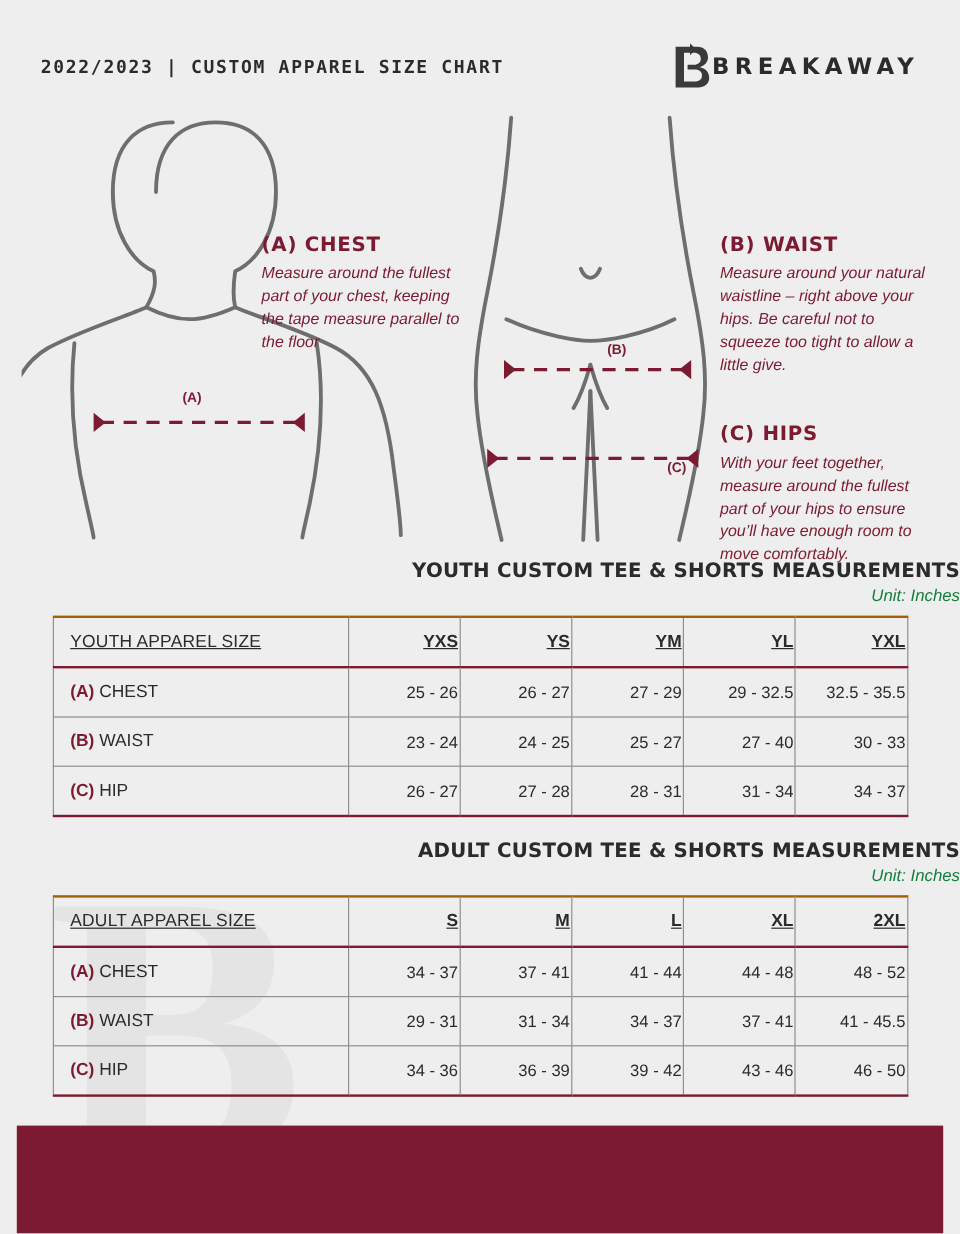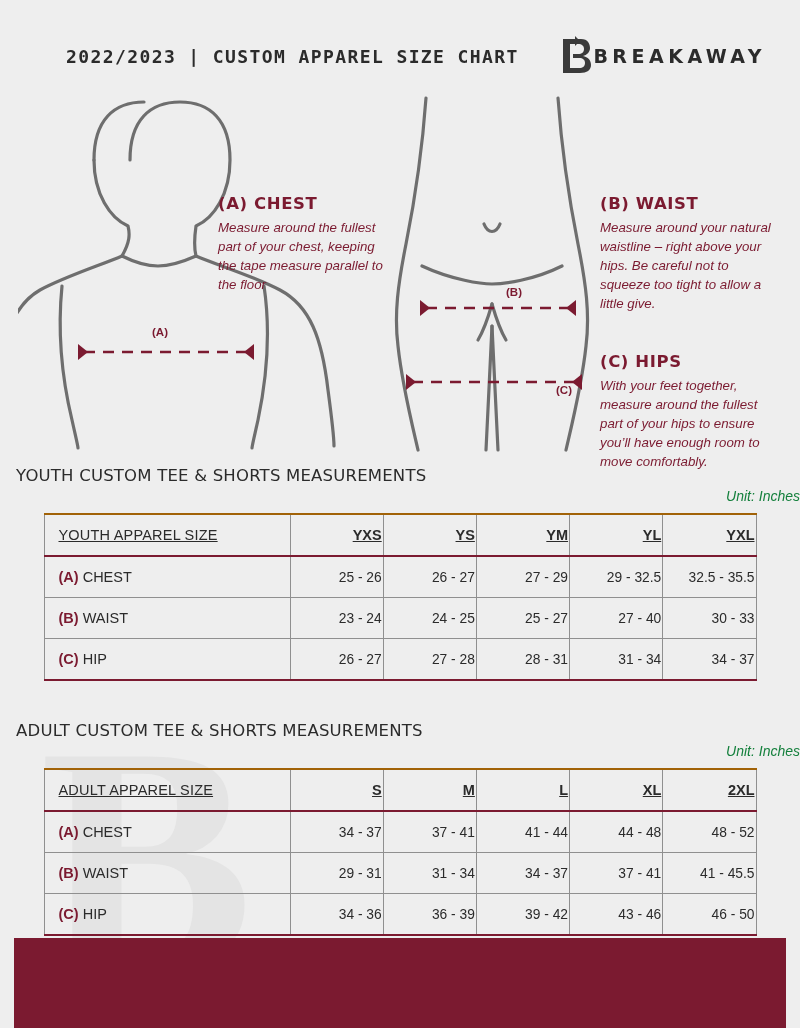--- a/index.html
+++ b/index.html
@@ -38,26 +38,25 @@
   .header {
     position: relative;
     z-index: 2;
     display: flex;
     align-items: center;
     justify-content: space-between;
     padding: 36px 34px 6px 34px;
   }
   .header-title {
     font-family: "DejaVu Sans Mono", monospace;
-    font-size: 18px;
+    font-size: 15px;
     font-weight: bold;
     letter-spacing: 1.4px;
     color: #2b2b2b;
     white-space: nowrap;
-    margin-left: 32px;
   }
   .brand {
     display: flex;
     align-items: center;
   }
   .brand-mark {
     width: 34px;
     height: 40px;
     position: relative;
   }
@@ -113,24 +112,24 @@
     color: #7b1a30;
   }
 
   
   .section {
     position: relative;
     z-index: 2;
     margin-top: 6px;
   }
   .section-title {
-    text-align: left;
+    text-align: right;
     font-family: "DejaVu Sans", sans-serif;
     font-size: 16.5px;
-    font-weight: normal;
+    font-weight: bold;
     letter-spacing: 0.2px;
     color: #2b2b2b;
     padding-left: 16px;
   }
   .section-unit {
     text-align: right;
     font-family: "Liberation Sans", sans-serif;
     font-style: italic;
     font-size: 14px;
     color: #15803d;
@@ -345,21 +344,21 @@
           <td>26 - 27</td>
           <td>27 - 28</td>
           <td>28 - 31</td>
           <td>31 - 34</td>
           <td>34 - 37</td>
         </tr>
       </tbody>
     </table>
   </div>
 
-  <div class="section" style="margin-top:40px;">
+  <div class="section" style="margin-top:18px;">
     <div class="section-title">ADULT CUSTOM TEE &amp; SHORTS MEASUREMENTS</div>
     <div class="section-unit">Unit: Inches</div>
     <table class="size-table">
       <thead>
         <tr>
           <th>ADULT APPAREL SIZE</th>
           <th>S</th>
           <th>M</th>
           <th>L</th>
           <th>XL</th>

